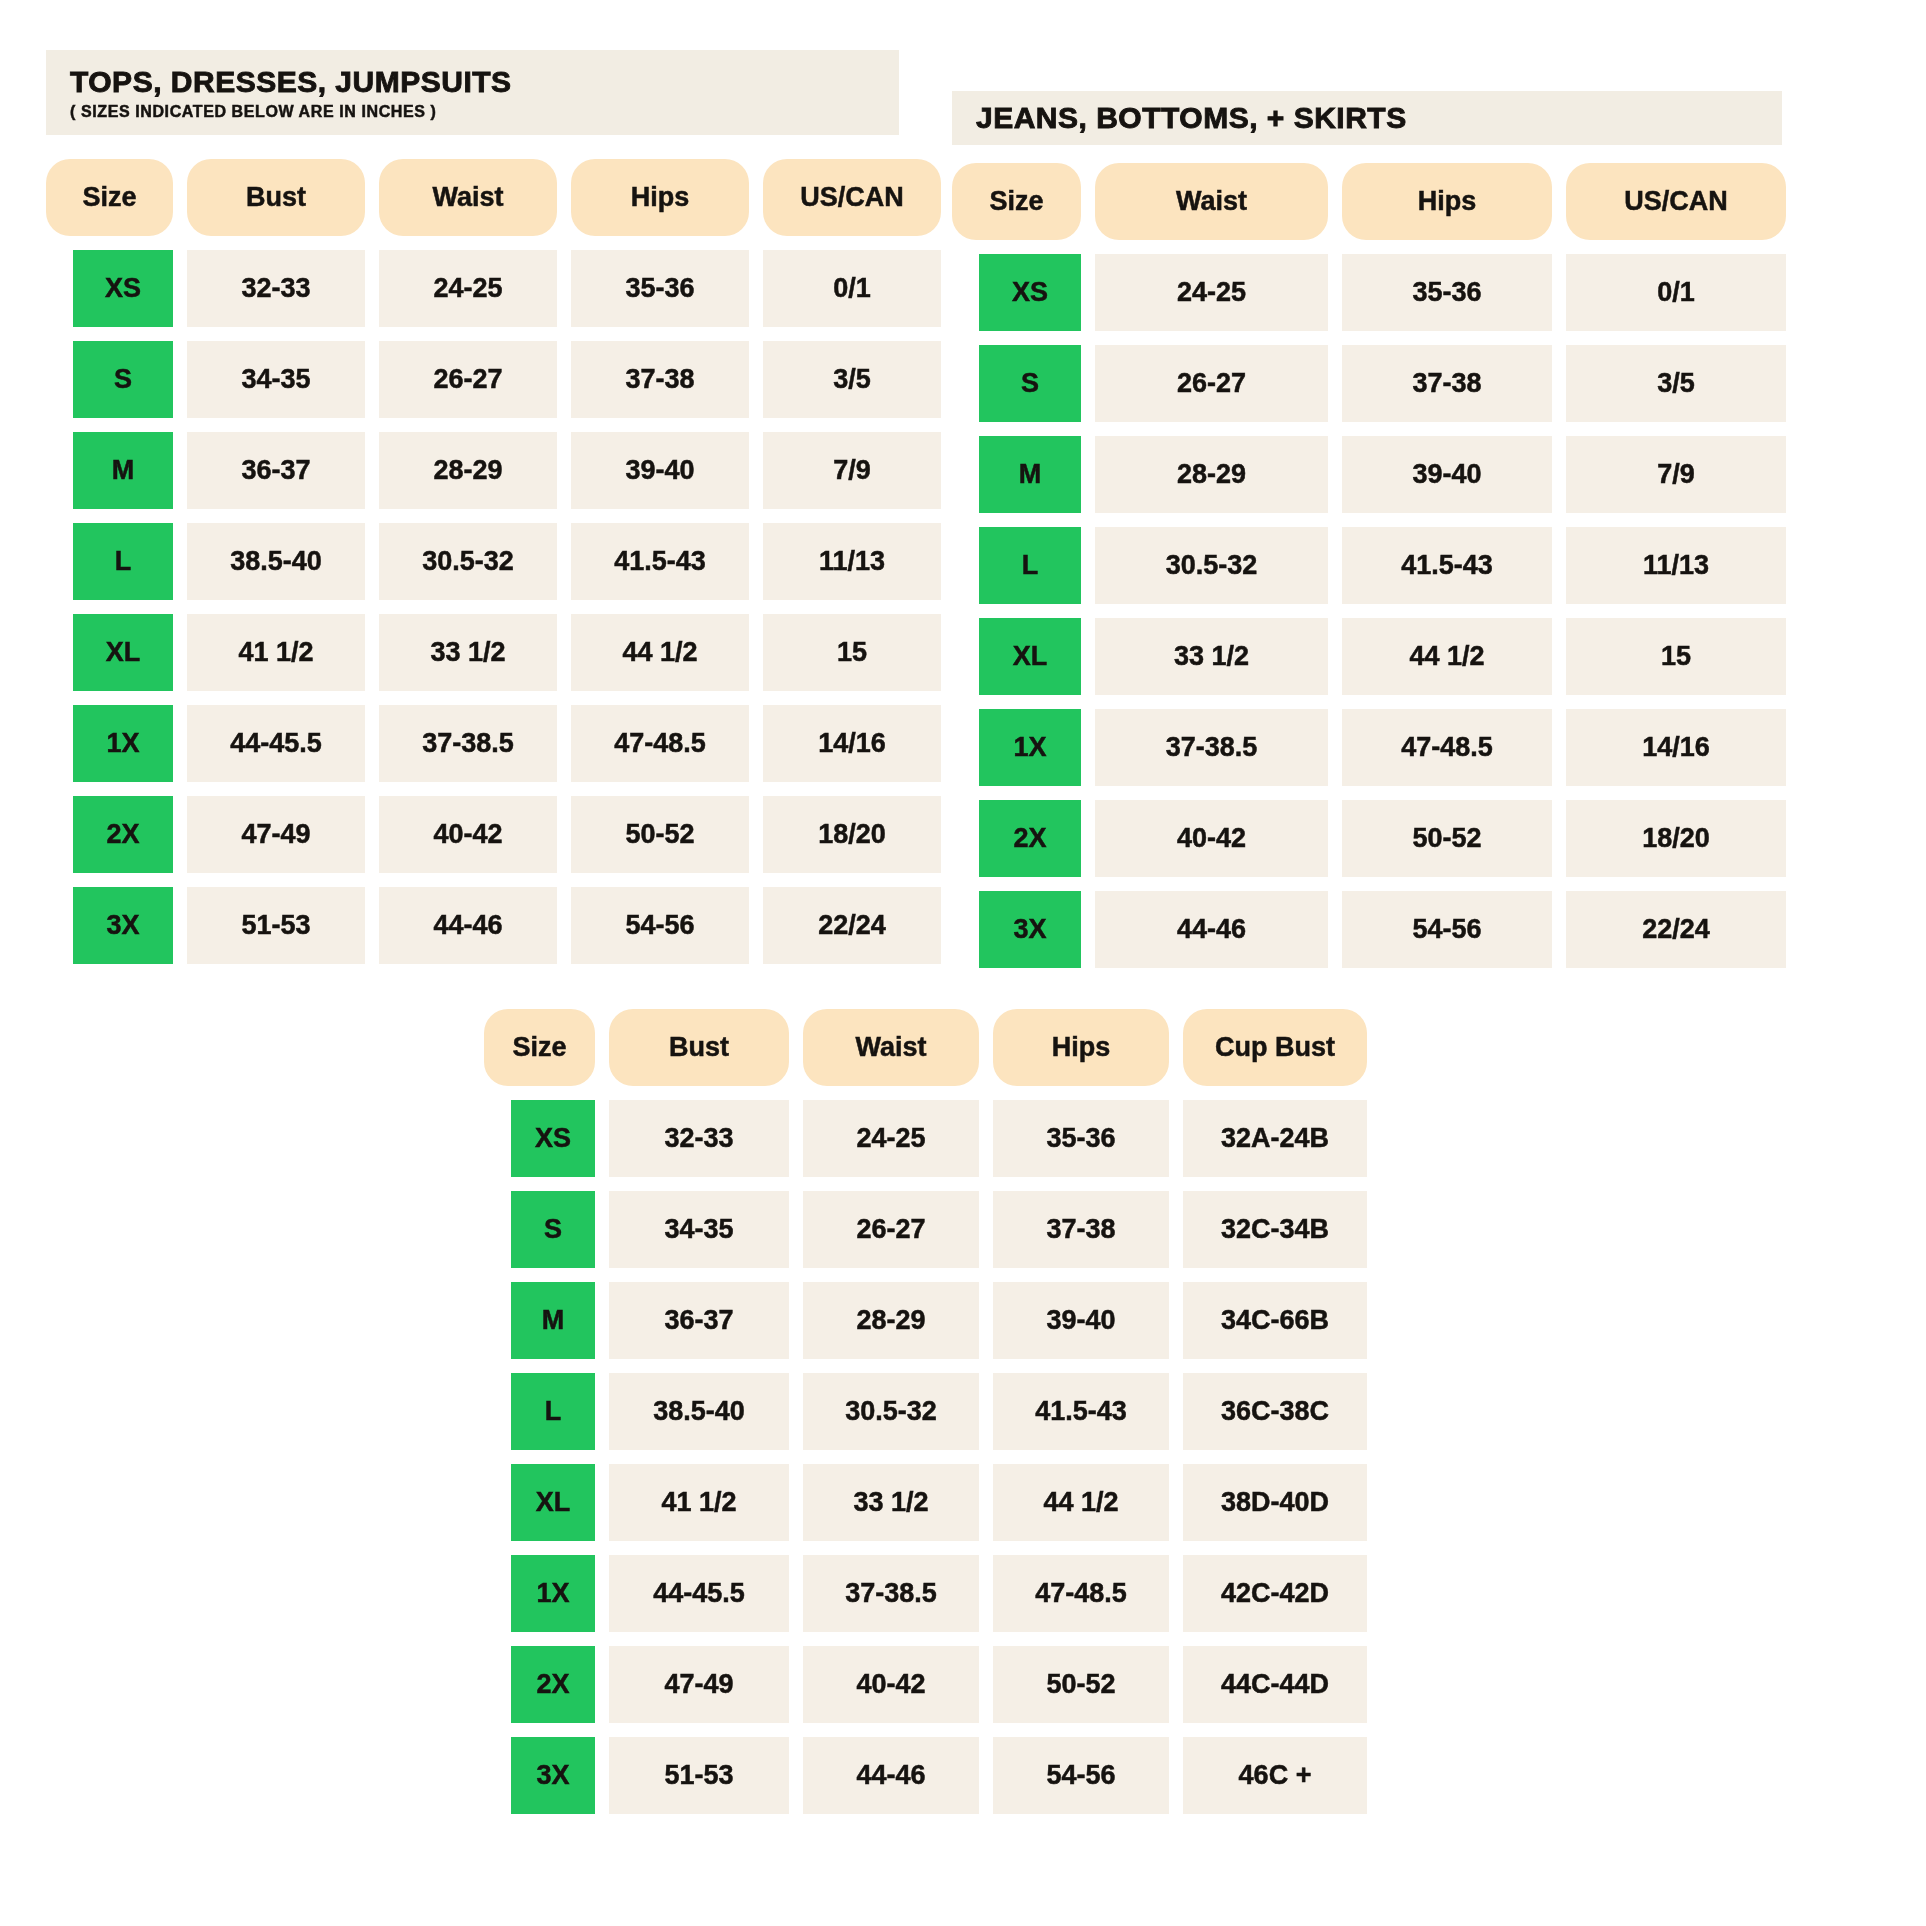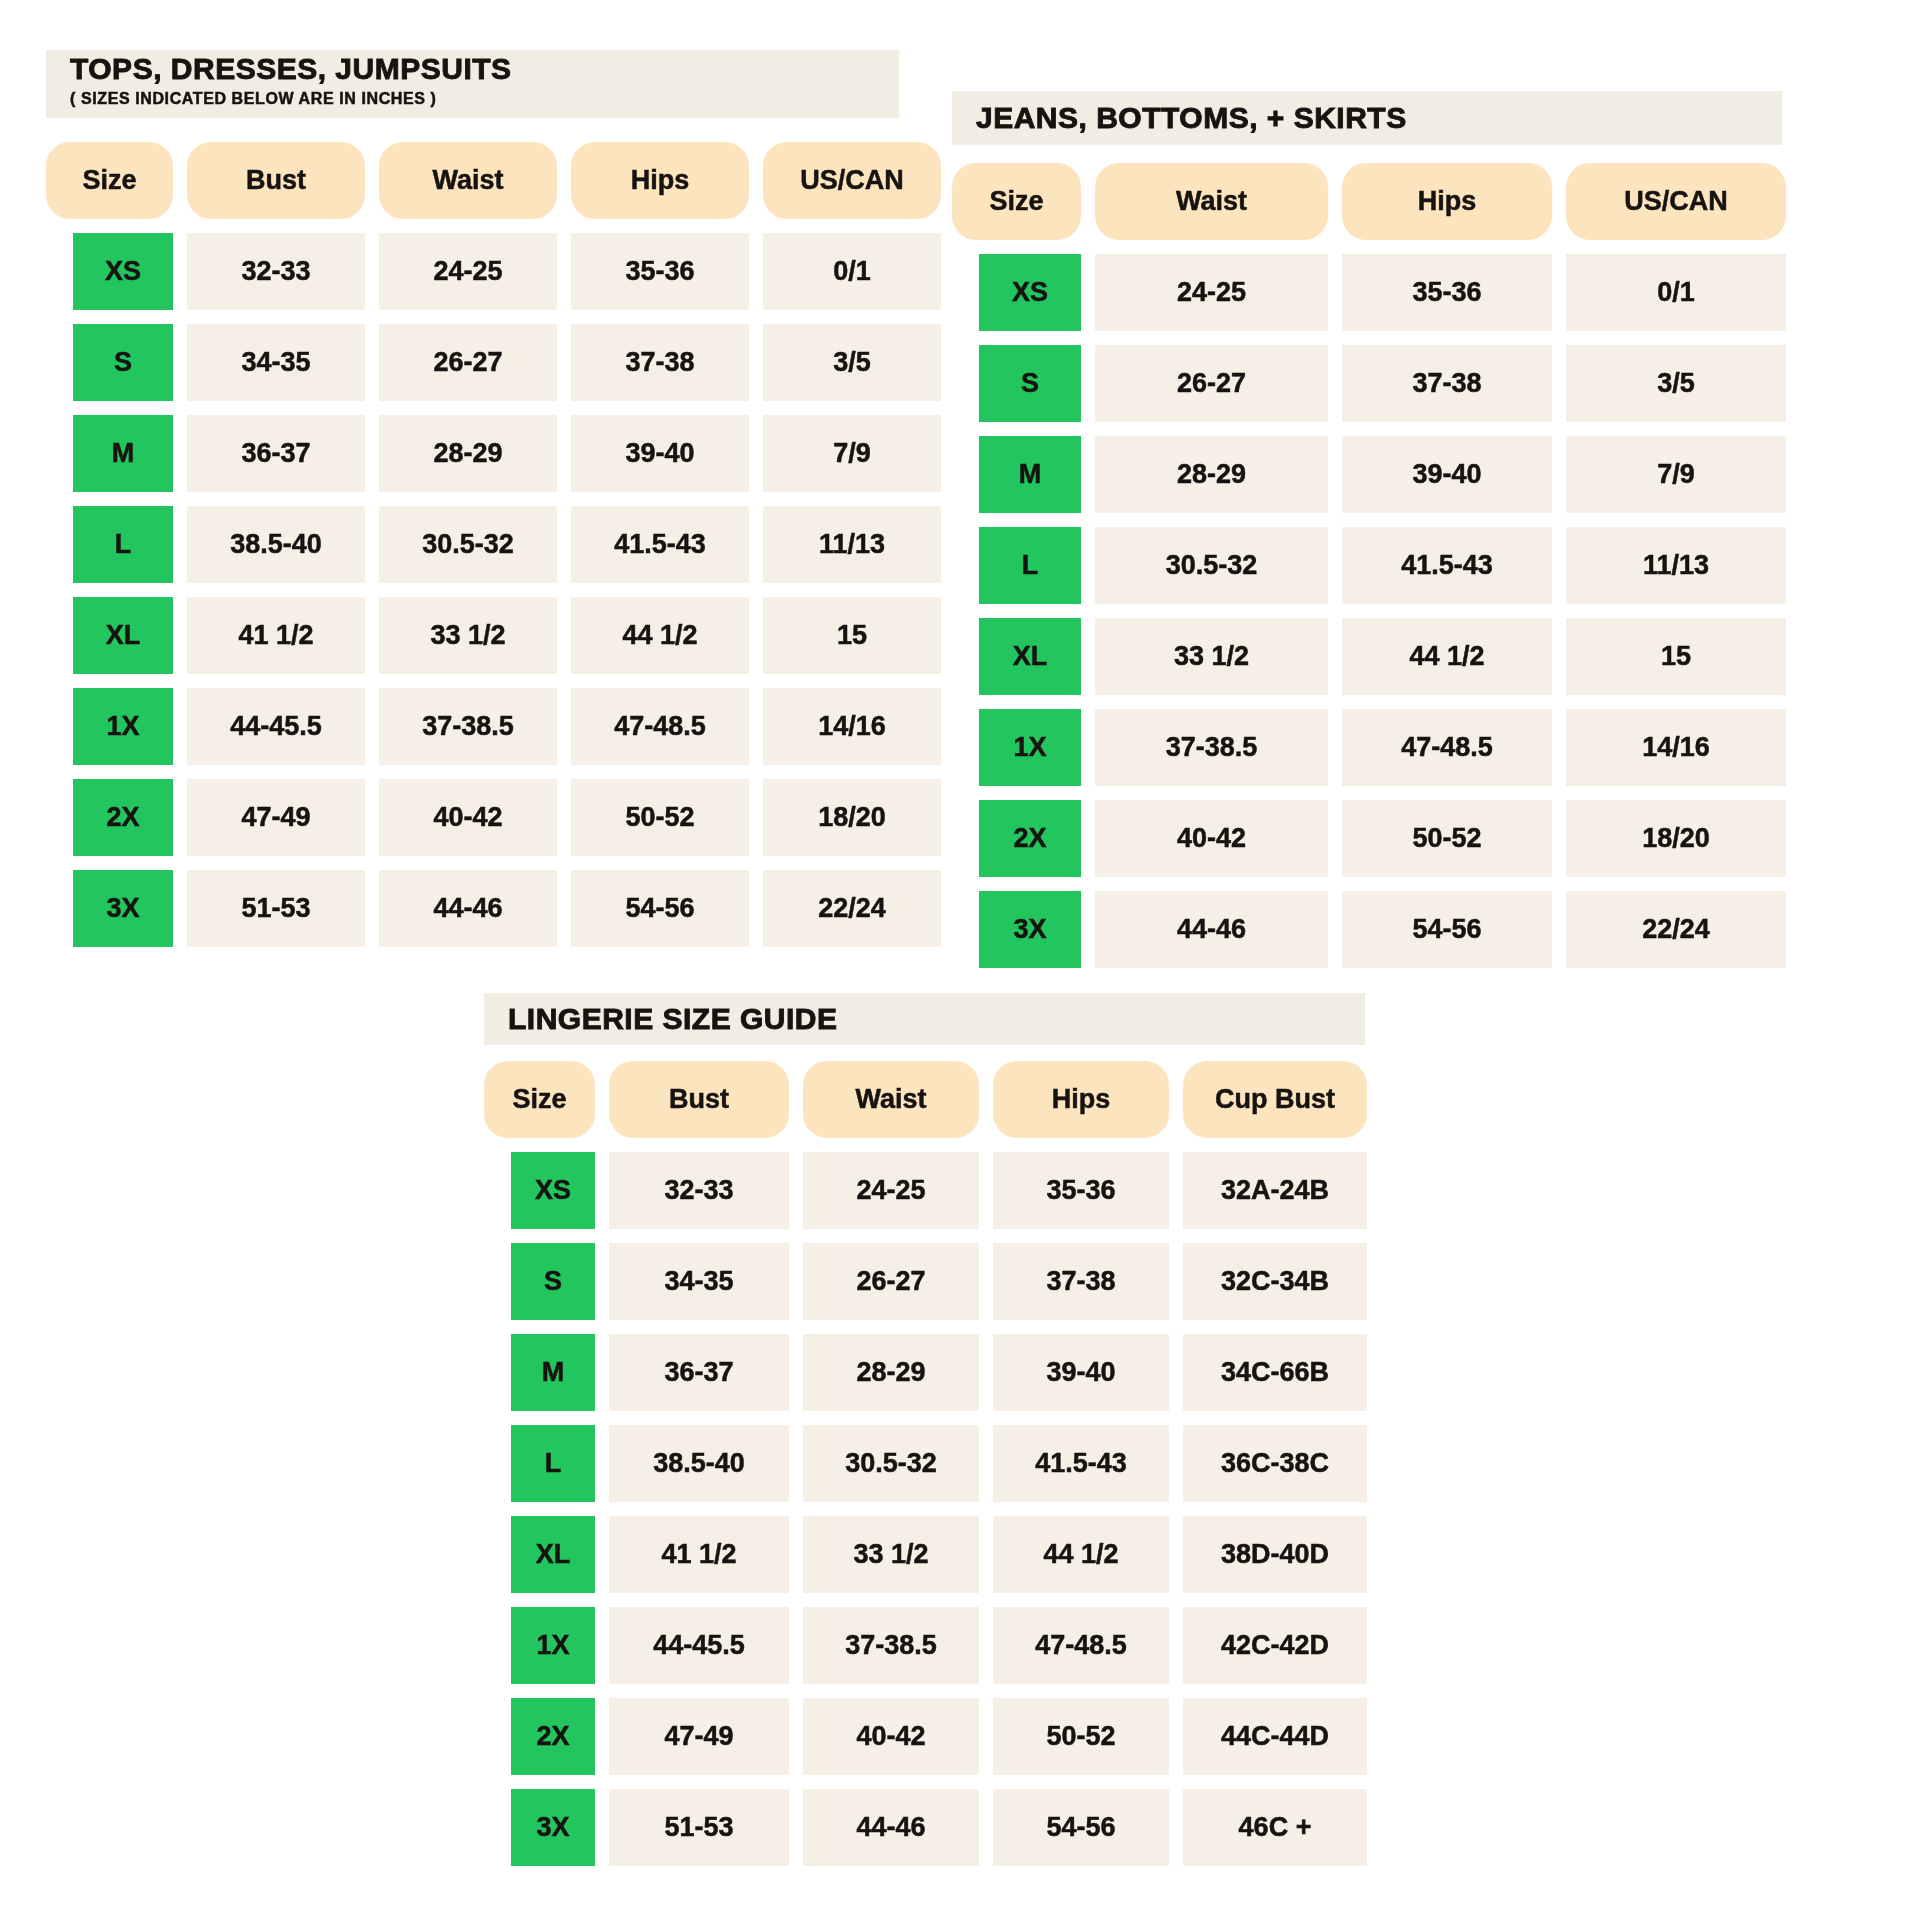--- a/index.html
+++ b/index.html
@@ -58,21 +58,21 @@
     font-size: 27px;
     white-space: nowrap;
     -webkit-text-stroke: 0.5px #161310;
   }
   .cell.head { background: #fce4bf; border-radius: 24px; }
   .cell.size { background: #22c55e; margin-left: 27px; }
   .cell.val  { background: #f5efe6; }
 
   
   .t1 { left: 46px; top: 50px; }
-  .t1 .title-band { width: 853px; height: 68px; justify-content: flex-end; }
+  .t1 .title-band { width: 853px; height: 85px; }
   .t1 .grid {
     margin-top: 24px;
     width: 891px;
     grid-template-columns: 127px 178px 178px 178px 178px;
   }
 
   
   .t2 { left: 952px; top: 91px; }
   .t2 .title-band { width: 830px; height: 54px; }
   .t2 .grid {
@@ -187,23 +187,20 @@
         <div class="cell val">50-52</div>
         <div class="cell val">18/20</div>
         <div class="cell size">3X</div>
         <div class="cell val">44-46</div>
         <div class="cell val">54-56</div>
         <div class="cell val">22/24</div>
       </div>
   </section>
 
   <section class="table-block t3">
-    <header class="title-band">
-      <div class="title">LINGERIE SIZE GUIDE</div>
-    </header>
     <div class="grid">
         <div class="cell head">Size</div>
         <div class="cell head">Bust</div>
         <div class="cell head">Waist</div>
         <div class="cell head">Hips</div>
         <div class="cell head">Cup Bust</div>
         <div class="cell size">XS</div>
         <div class="cell val">32-33</div>
         <div class="cell val">24-25</div>
         <div class="cell val">35-36</div>

